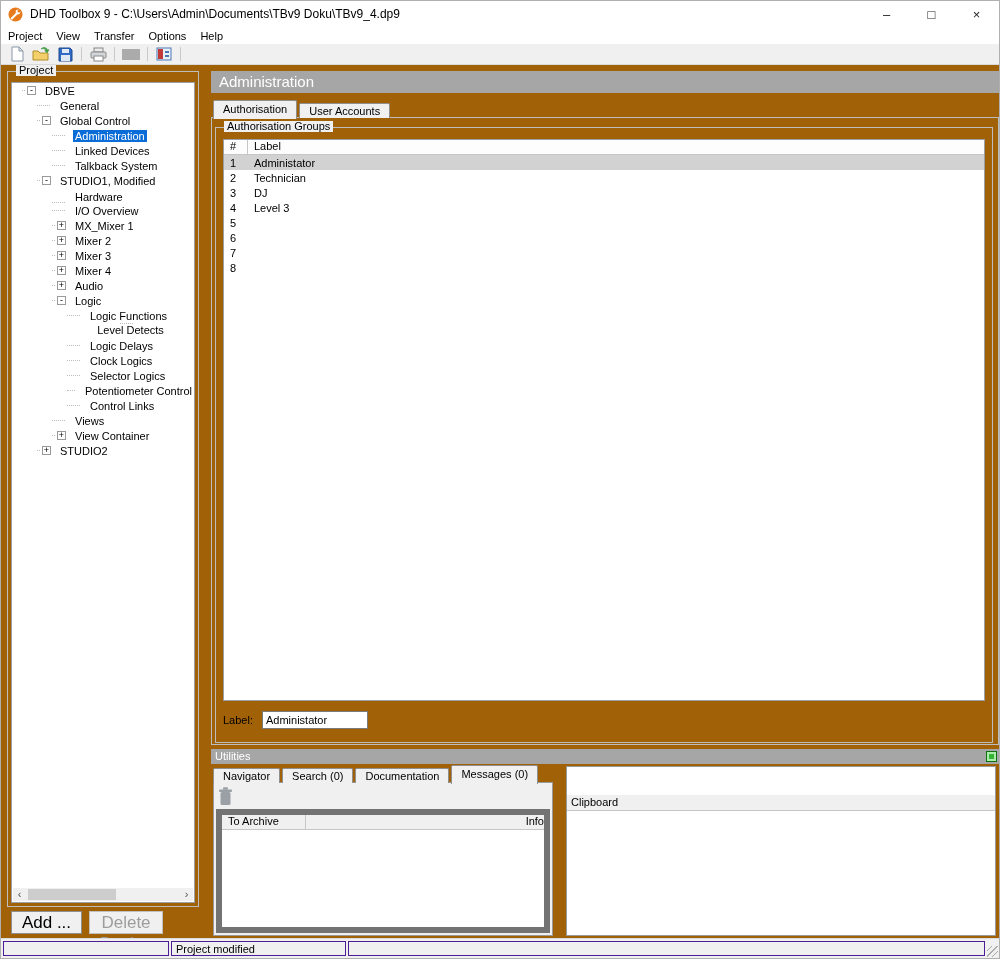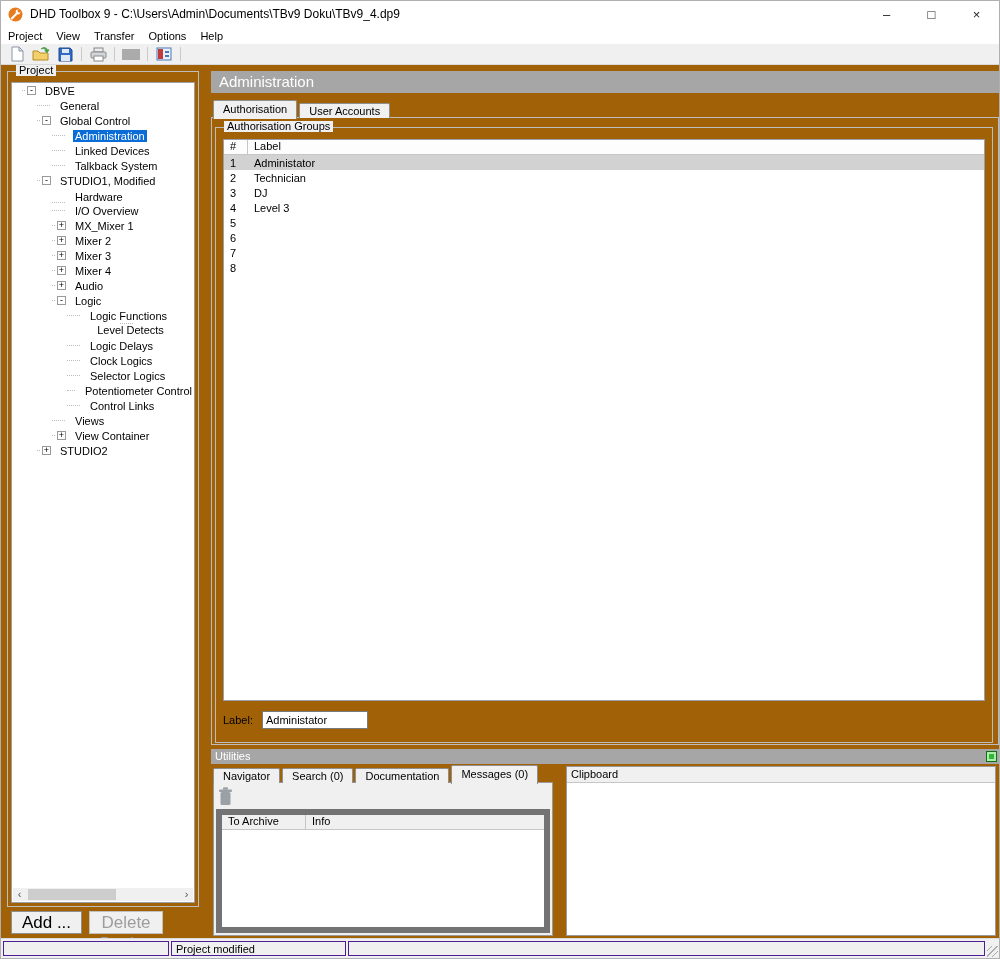--- a/index.html
+++ b/index.html
@@ -67,23 +67,23 @@
   #util-header{position:absolute;left:210px;top:748px;width:790px;height:15px;background:#a6a6a6;color:#fff;
                line-height:15px;padding-left:4px;box-sizing:border-box;}
   #util-green{position:absolute;right:4px;top:2px;width:11px;height:11px;background:#35b435;border:1px solid #127012;
               box-shadow:inset 0 0 0 2px #a9eda9;box-sizing:border-box;}
   #util-tabs{left:212px;top:764px;height:18px;}
   #msg-panel{position:absolute;left:212px;top:781px;width:340px;height:154px;border:1px solid #9a9a9a;background:#f0f0f0;box-sizing:border-box;}
   #msg-trash{position:absolute;left:4px;top:3px;}
   #msg-table{position:absolute;left:2px;right:2px;top:26px;bottom:2px;background:#fff;border:6px solid #737373;}
   #msg-table .thead{background:#f0f0f0;}
   .c-archive{width:84px;padding-left:6px;box-sizing:border-box;border-right:1px solid #c6c6c6;flex:0 0 auto;}
-  .c-info{flex:1;padding-left:6px;}
+  .c-info{flex:1;padding-left:6px;text-align:right;}
   #clip-panel{position:absolute;left:565px;top:765px;width:430px;height:170px;border:1px solid #9a9a9a;background:#fff;box-sizing:border-box;}
-  #clip-header{height:15px;line-height:15px;background:#f0f0f0;border-bottom:1px solid #c6c6c6;padding-left:4px;}
+  #clip-header{height:15px;line-height:15px;background:#f0f0f0;border-bottom:1px solid #c6c6c6;padding-left:4px;margin-top:28px;}
   
   #statusbar{position:absolute;left:0;right:0;bottom:0;height:19px;background:#f0f0f0;border-top:1px solid #dcdcdc;}
   .sb-sec{position:absolute;top:2px;height:15px;line-height:15px;border:1px solid #4c1d95;box-sizing:border-box;padding-left:4px;}
   #sb-1{left:2px;width:166px;}
   #sb-2{left:170px;width:175px;}
   #sb-3{left:347px;right:14px;}
   #sb-grip{position:absolute;right:1px;bottom:1px;width:11px;height:11px;
            background:repeating-linear-gradient(135deg,transparent 0 3px,#ababab 3px 4px);}
 </style>
 </head>

